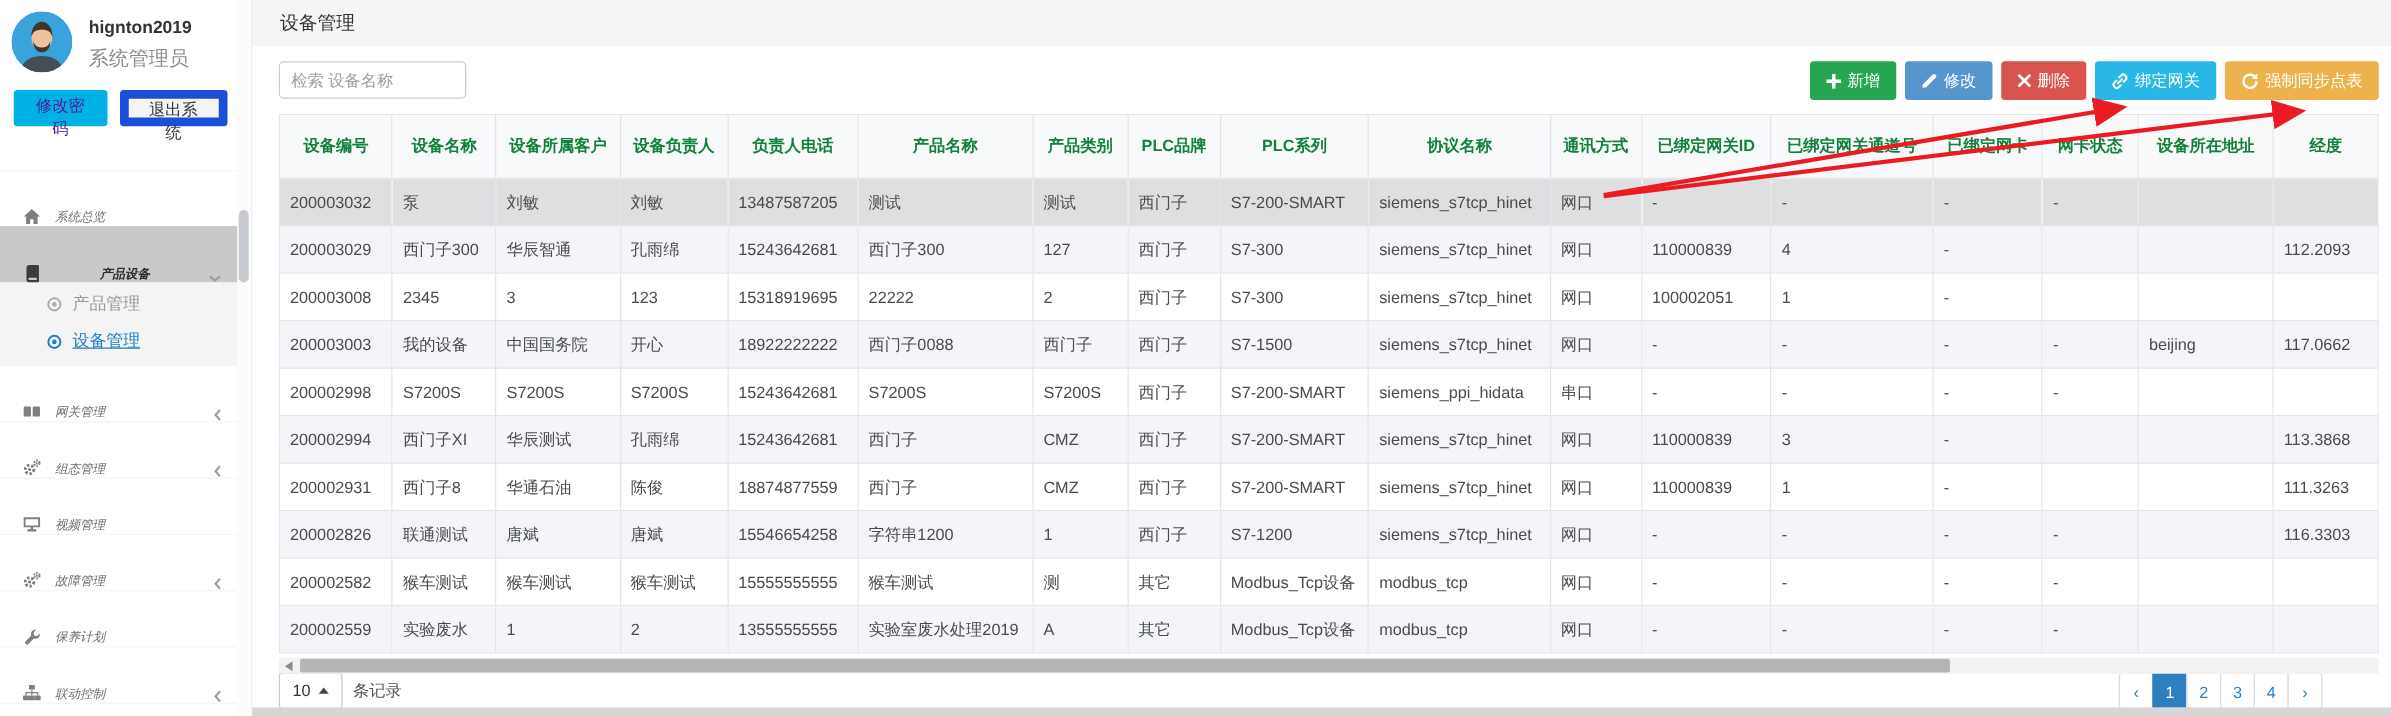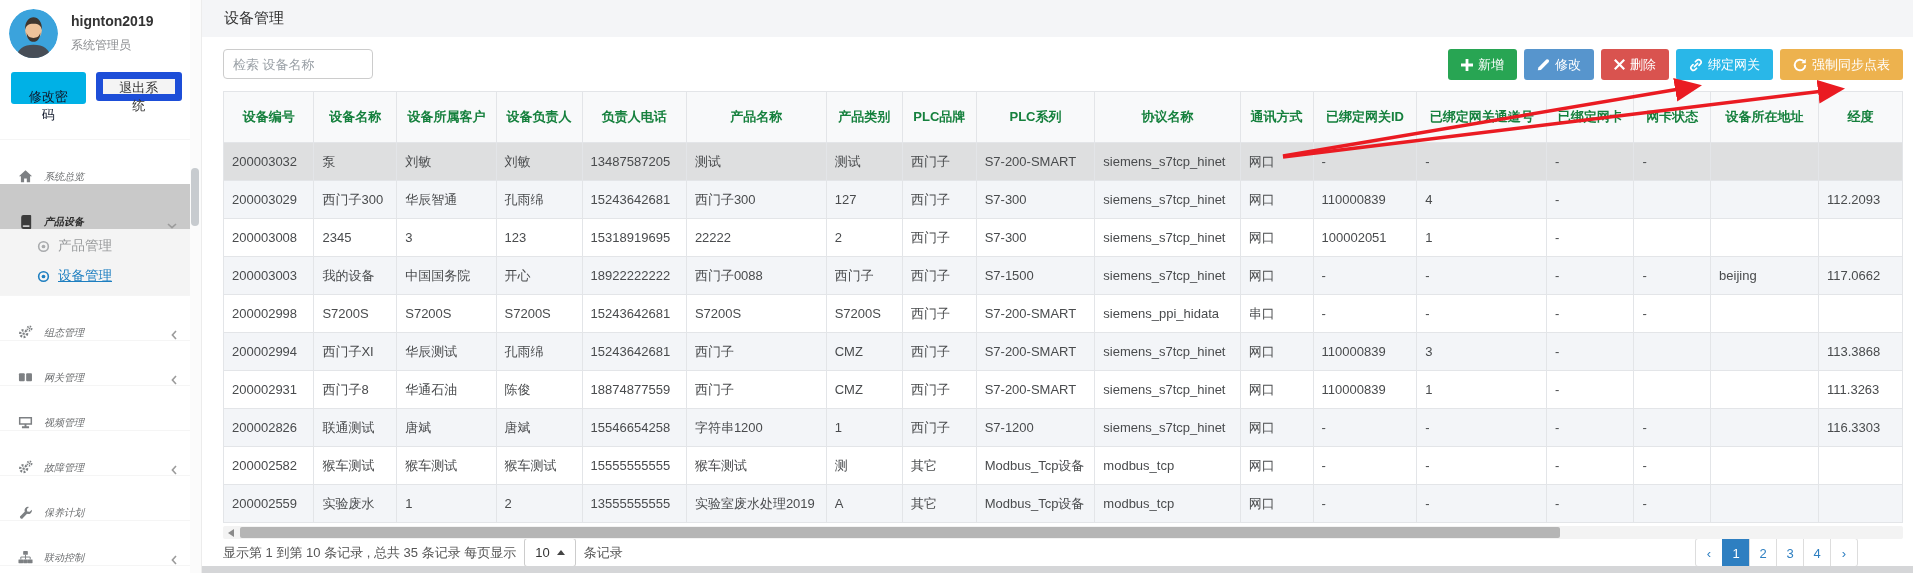--- a/index.html
+++ b/index.html
@@ -8,29 +8,29 @@
   .app{display:flex;width:1913px;height:573px;}
 
   
   .sidebar{width:190px;flex:none;background:#fff;position:relative;overflow:hidden;}
   .sb-scroll{width:11px;flex:none;background:#fbfbfb;border-right:1px solid #ececec;position:relative;}
   .sb-thumb{position:absolute;left:1px;top:168px;width:8px;height:58px;background:#c7cbcf;border-radius:4px;}
   .user-card{display:flex;align-items:flex-start;padding:9px 8px 0 9px;}
   .avatar{width:49px;height:49px;border-radius:50%;overflow:hidden;flex:none;}
   .user-meta{margin-left:13px;padding-top:4px;}
   .user-name{font-size:14px;font-weight:bold;color:#333;}
-  .user-role{font-size:12px;color:#8b8d90;margin-top:8px;}
+  .user-role{font-size:16px;color:#8b8d90;margin-top:8px;}
   .user-actions{display:flex;gap:10px;padding:14px 8px 0 11px;}
-  .btn-chg{background:#00b1e6;color:#0f172a;border:none;border-radius:3px;height:29px;padding:16px 12px;font-size:13px;cursor:pointer;font-family:inherit;}
+  .btn-chg{background:#00b1e6;color:#4c1d95;border:none;border-radius:3px;height:29px;padding:4px 12px;font-size:13px;cursor:pointer;font-family:inherit;}
   .btn-logout{background:#f4f4f4;color:#333;border:7px solid #1d4ed8;border-radius:3px;height:29px;padding:0 11px;font-size:13px;cursor:pointer;font-family:inherit;}
   .nav{margin-top:35px;}
   .nav-item{height:44px;display:flex;align-items:flex-end;padding:0 13px 0 17px;font-size:10px;color:#6a6c6e;border-top:1px solid #f5f5f5;cursor:pointer;font-style:italic;}
   .nav-icon{width:17px;display:inline-flex;justify-content:center;margin-right:10px;color:#7d8083;flex:none;}
   .nav-chevron{margin-left:auto;display:inline-flex;color:#9b9b9b;}
-  .nav-item.active{background:#c9c9c9;color:#2d2d2d;font-weight:bold;border-top-color:#c9c9c9;}
+  .nav-item.active{background:#c9c9c9;color:#2d2d2d;font-weight:bold;border-top-color:#c9c9c9;gap:36px;}
   .nav-item.active .nav-icon{color:#3c3c3c;}
   .nav-sub{background:#f4f4f4;padding:2px 0 4px;}
   .nav-sub-item{height:30px;display:flex;align-items:center;padding-left:36px;font-size:13.5px;color:#97999b;cursor:pointer;}
   .nav-sub-item .nav-icon{width:14px;margin-right:8px;color:#a9abad;}
   .nav-sub-item.active{color:#1e7fc0;}
   .nav-sub-item.active .nav-icon{color:#1e7fc0;}
   .nav-sub-item.active .nav-label{text-decoration:underline;}
 
   
   .content{flex:1;min-width:0;display:flex;flex-direction:column;position:relative;}
@@ -133,45 +133,45 @@
                 <circle cx="7" cy="7" r="5.2" fill="none" stroke="currentColor" stroke-width="1.7"></circle>
                 <circle cx="7" cy="7" r="2" fill="currentColor"></circle>
               </svg>
             </span>
             <span class="nav-label">设备管理</span>
           </div>
         </div>
         <div class="nav-item">
           <span class="nav-icon">
             <svg viewBox="0 0 16 16" width="15" height="15">
+              <g fill="currentColor">
+                <rect x="1" y="3.5" width="6.2" height="8.5" rx="1"></rect>
+                <rect x="8.7" y="3.5" width="6.2" height="8.5" rx="1"></rect>
+              </g>
+            </svg>
+          </span>
+          <span class="nav-label">网关管理</span>
+          <span class="nav-chevron">
+            <svg viewBox="0 0 6 10" width="6" height="10">
+              <path d="M5 1 1.4 5 5 9" fill="none" stroke="currentColor" stroke-width="1.6"></path>
+            </svg>
+          </span>
+        </div>
+        <div class="nav-item">
+          <span class="nav-icon">
+            <svg viewBox="0 0 16 16" width="15" height="15">
               <g fill="none" stroke="currentColor">
                 <circle cx="6" cy="9.2" r="3.6" stroke-width="2.6" stroke-dasharray="2 1.6"></circle>
                 <circle cx="12.2" cy="3.8" r="2.2" stroke-width="2" stroke-dasharray="1.3 1.1"></circle>
               </g>
               <circle cx="6" cy="9.2" r="1.3" fill="currentColor"></circle>
               <circle cx="12.2" cy="3.8" r=".8" fill="currentColor"></circle>
             </svg>
           </span>
           <span class="nav-label">组态管理</span>
-          <span class="nav-chevron">
-            <svg viewBox="0 0 6 10" width="6" height="10">
-              <path d="M5 1 1.4 5 5 9" fill="none" stroke="currentColor" stroke-width="1.6"></path>
-            </svg>
-          </span>
-        </div>
-        <div class="nav-item">
-          <span class="nav-icon">
-            <svg viewBox="0 0 16 16" width="15" height="15">
-              <g fill="currentColor">
-                <rect x="1" y="3.5" width="6.2" height="8.5" rx="1"></rect>
-                <rect x="8.7" y="3.5" width="6.2" height="8.5" rx="1"></rect>
-              </g>
-            </svg>
-          </span>
-          <span class="nav-label">网关管理</span>
           <span class="nav-chevron">
             <svg viewBox="0 0 6 10" width="6" height="10">
               <path d="M5 1 1.4 5 5 9" fill="none" stroke="currentColor" stroke-width="1.6"></path>
             </svg>
           </span>
         </div>
         <div class="nav-item">
           <span class="nav-icon">
             <svg viewBox="0 0 16 16" width="15" height="15">
               <path fill="currentColor" d="M1 2h14v8.5H9v1.6h2.8V14H4.2v-1.9H7v-1.6H1Zm1.6 1.6v5.3h10.8V3.6Z"></path>
@@ -507,21 +507,20 @@
         </table>
       </div>
 
       <div class="hscroll">
         <span class="hs-arrow"></span>
         <span class="hs-thumb"></span>
       </div>
 
       <div class="table-footer">
         <div class="summary">
-          <span>显示第 1 到第 10 条记录 , 总共 35 条记录 每页显示</span>
           <button class="page-size-btn">
             <span>10</span>
             <span class="caret-up"></span>
           </button>
           <span>条记录</span>
         </div>
         <ul class="pagination" id="pagination">
             <li class="first">‹</li>
             <li class="active">1</li>
             <li>2</li>

